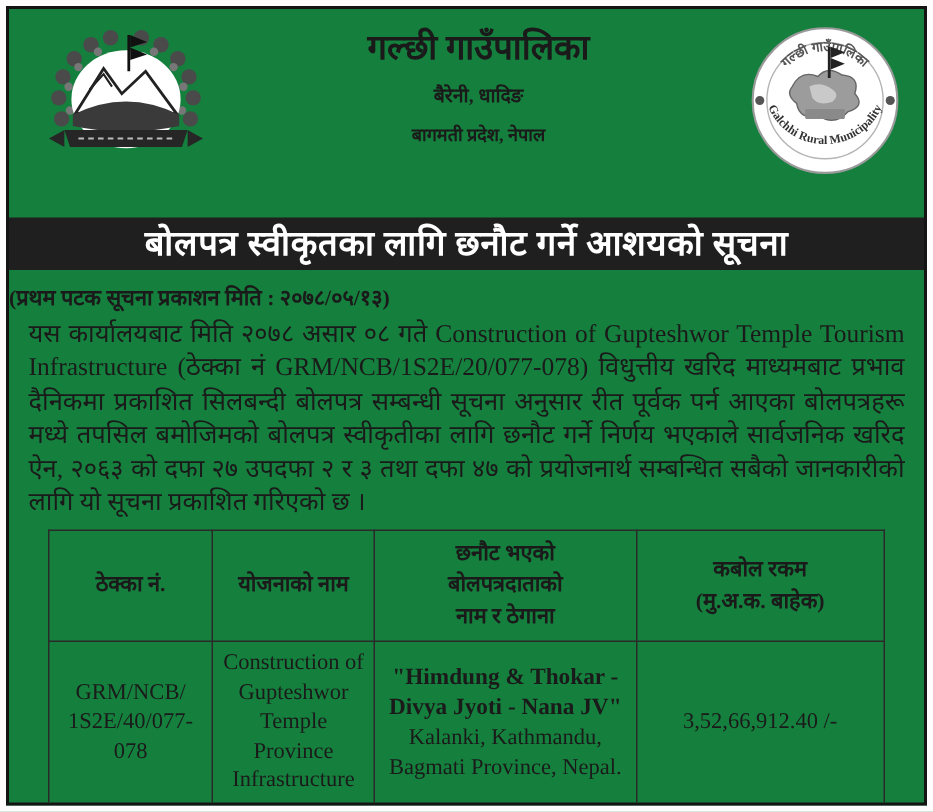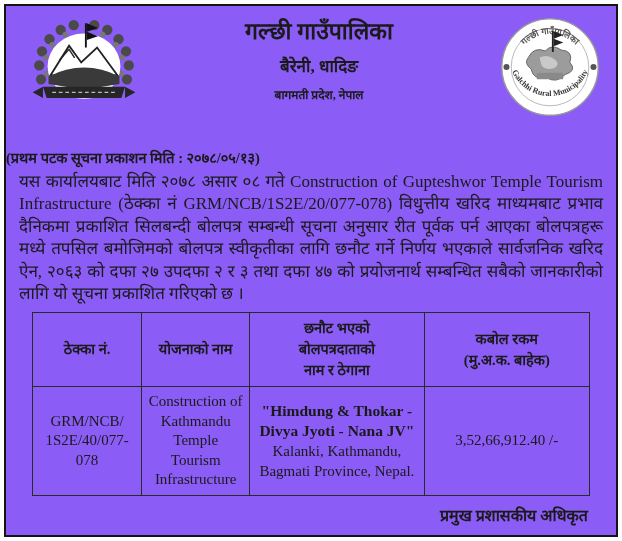--- a/index.html
+++ b/index.html
@@ -10,39 +10,39 @@
     width:622px; height:541px;
   }
   .page {
     position:relative;
     width:622px; height:541px;
     background:#fdfdfd;
   }
   .frame {
     position:absolute; inset:4px;
     border:2.5px solid #141414;
-    background:#8b5cf6;
+    background:#15803d;
     overflow:hidden;
   }
 
   
   .letterhead {
     display:flex; align-items:flex-start;
     padding:10px 14px 0 22px;
     height:134px;
   }
   .logo-box { flex:0 0 auto; }
   .logo-left svg { width:112px; height:106px; }
   .logo-right svg { width:104px; height:104px; }
   .org-block {
     flex:1 1 auto; text-align:center; padding-top:2px;
   }
   .org-name   { font-size:23px; font-weight:bold; line-height:1.25; }
   .org-office { font-size:23px; font-weight:bold; line-height:1.25; margin-top:4px; }
-  .org-loc    { font-size:17px; font-weight:bold; margin-top:7px; }
+  .org-loc    { font-size:13px; font-weight:bold; margin-top:7px; }
   .org-prov   { font-size:12px; font-weight:bold; margin-top:9px; }
 
   
   .title-bar {
     margin-top:5px;
     background:#1f1f1f; color:#fff;
     text-align:center;
     font-size:23px; font-weight:bold;
     line-height:35px; height:35px;
     letter-spacing:.5px;
@@ -178,20 +178,21 @@
           <path d="M59 24 L69 28 L59 32 Z" fill="#222"></path>
 
           <rect x="41" y="60" width="28" height="7" rx="1" fill="#8a8a8a"></rect>
 
           <circle cx="9" cy="54" r="3.2" fill="#555"></circle>
           <circle cx="101" cy="54" r="3.2" fill="#555"></circle>
         </svg>
       </div>
     </div>
 
+    <div class="title-bar">बोलपत्र स्वीकृतका लागि छनौट गर्ने आशयको सूचना</div>
 
     <div class="date-line">(प्रथम पटक सूचना प्रकाशन मिति : २०७८/०५/१३)</div>
 
     <div class="body-par">यस कार्यालयबाट मिति २०७८ असार ०८ गते Construction of Gupteshwor Temple Tourism Infrastructure (ठेक्का नं GRM/NCB/1S2E/20/077-078) विधुत्तीय खरिद माध्यमबाट प्रभाव दैनिकमा प्रकाशित सिलबन्दी बोलपत्र सम्बन्धी सूचना अनुसार रीत पूर्वक पर्न आएका बोलपत्रहरू मध्ये तपसिल बमोजिमको बोलपत्र स्वीकृतीका लागि छनौट गर्ने निर्णय भएकाले सार्वजनिक खरिद ऐन, २०६३ को दफा २७ उपदफा २ र ३ तथा दफा ४७ को प्रयोजनार्थ सम्बन्धित सबैको जानकारीको लागि यो सूचना प्रकाशित गरिएको छ ।</div>
 
     <table class="tender">
       <colgroup>
         <col class="col1">
           <col class="col2">
           <col class="col3">
@@ -212,21 +213,21 @@
           </th>
           <th>
             <div>कबोल रकम</div>
             <div>(मु.अ.क. बाहेक)</div>
           </th>
         </tr>
       </thead>
       <tbody>
         <tr>
           <td>GRM/NCB/ 1S2E/40/077- 078</td>
-          <td>Construction of Kathmandu Temple Tourism Infrastructure</td>
+          <td>Construction of Gupteshwor Temple Province Infrastructure</td>
           <td>
             <span class="bidder-name">"Himdung &amp; Thokar - Divya Jyoti - Nana JV"</span>
             <span class="bidder-address">Kalanki, Kathmandu, Bagmati Province, Nepal.</span>
           </td>
           <td>3,52,66,912.40 /-</td>
         </tr>
       </tbody>
     </table>
 
     <div class="signatory">प्रमुख प्रशासकीय अधिकृत</div>

